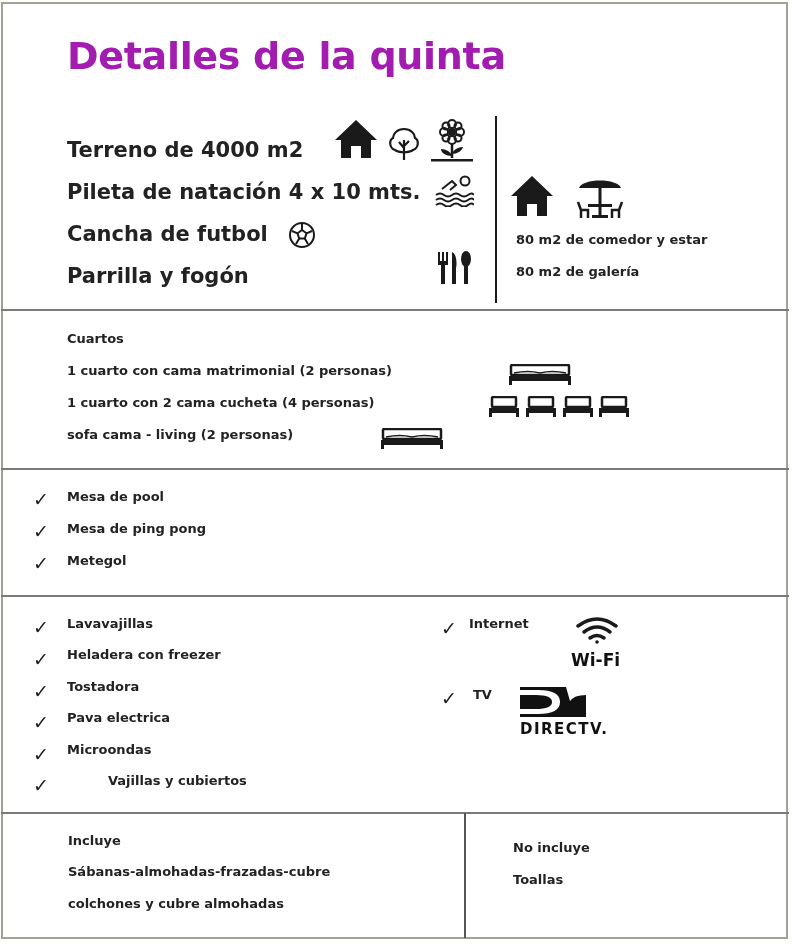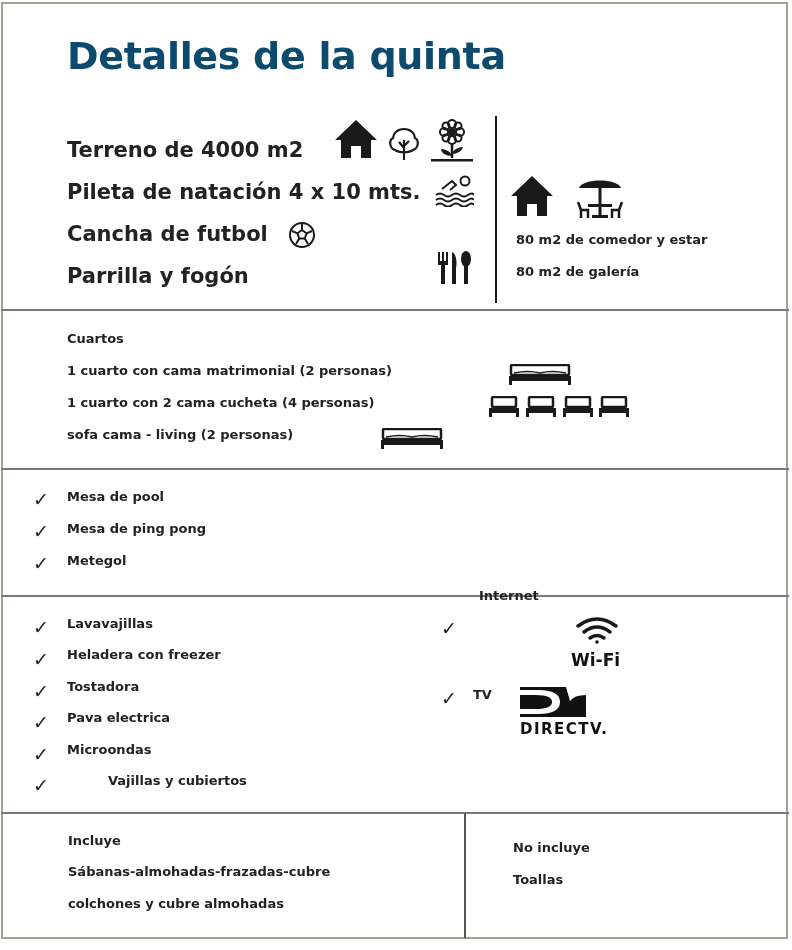--- a/index.html
+++ b/index.html
@@ -1,20 +1,20 @@
 <!DOCTYPE html>
 <html><head>
   <meta charset="utf-8">
   <style>
     html, body { margin: 0; padding: 0; background: #ffffff; }
     body { width: 792px; height: 950px; position: relative; font-family: "DejaVu Sans", sans-serif; color: #1a1a1a; overflow: hidden; }
     .frame { position: absolute; left: 1px; top: 2px; width: 787px; height: 937px; border: 2px solid #9ea393; box-sizing: border-box; }
     .hline { position: absolute; left: 1px; width: 788px; height: 2px; background: #7a7a7a; }
     .abs { position: absolute; white-space: nowrap; font-weight: bold; }
-    .title { font-size: 38px; font-weight: bold; color: #0c4a6e; letter-spacing: -0.3px; }
+    .title { font-size: 38px; font-weight: bold; color: #a21caf; letter-spacing: -0.3px; }
     .t22 { font-size: 21px; color: #222; }
     .t18 { font-size: 13px; color: #222; }
     .bold { font-weight: bold; }
     .check { font-size: 19px; color: #222; }
     .vdiv { position: absolute; background: #1a1a1a; }
     svg { display: block; }
   </style>
 </head>
 <body>
 
@@ -195,21 +195,21 @@
   <div class="abs check" style="left:33px; top:680px;">✓</div>
   <div class="abs t18" style="left:67px; top:679px;">Tostadora</div>
   <div class="abs check" style="left:33px; top:711px;">✓</div>
   <div class="abs t18" style="left:67px; top:710px;">Pava electrica</div>
   <div class="abs check" style="left:33px; top:743px;">✓</div>
   <div class="abs t18" style="left:67px; top:742px;">Microondas</div>
   <div class="abs check" style="left:33px; top:774px;">✓</div>
   <div class="abs t18" style="left:67px; top:773px;margin-left:41px;">Vajillas y cubiertos</div>
 
   <div class="abs check" style="left:441px; top:617px;">✓</div>
-  <div class="abs t18" style="left:469px; top:588px;margin-left:10px;">Internet</div>
+  <div class="abs t18" style="left:469px; top:616px;">Internet</div>
   <div class="abs" style="left:573px; top:616px;">
     <svg width="48" height="28" viewBox="0 0 48 28" fill="none" stroke="#1a1a1a" stroke-width="3.5" stroke-linecap="round">
       <path d="M5 10 Q24 -4 43 10"></path>
         <path d="M11 16 Q24 6 37 16"></path>
         <path d="M17 22 Q24 17 31 22"></path>
       <circle cx="24" cy="26" r="1.8" fill="#1a1a1a" stroke="none"></circle>
     </svg>
   </div>
   <div class="abs" style="left:571px; top:650px; font-size:17px; font-weight:bold; color:#111;">Wi-Fi</div>
 

